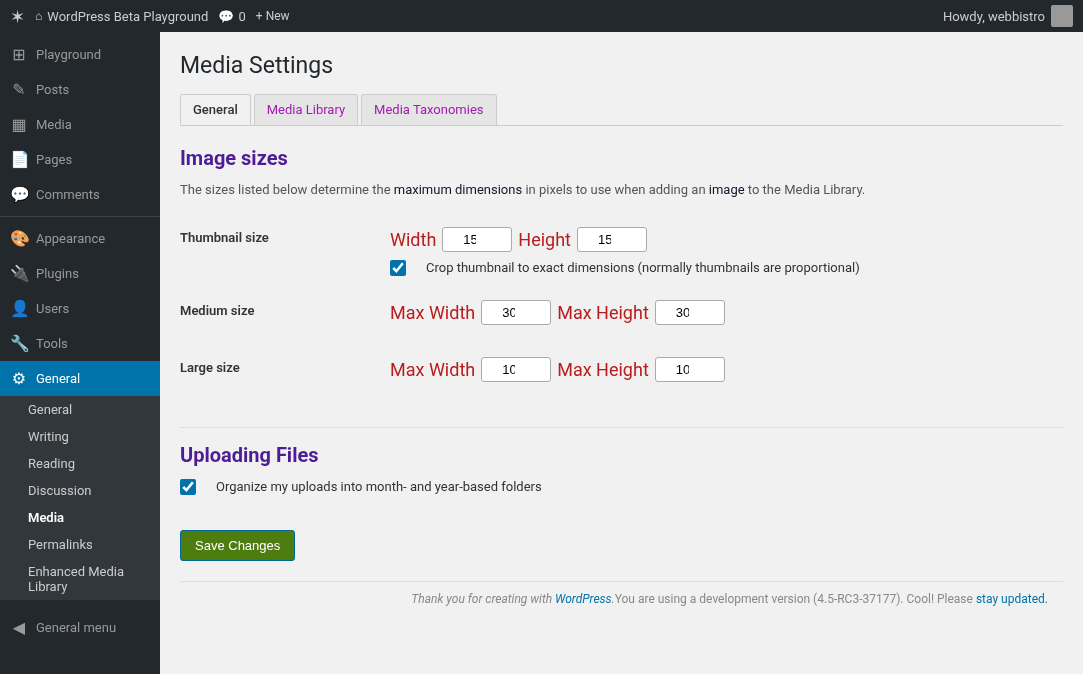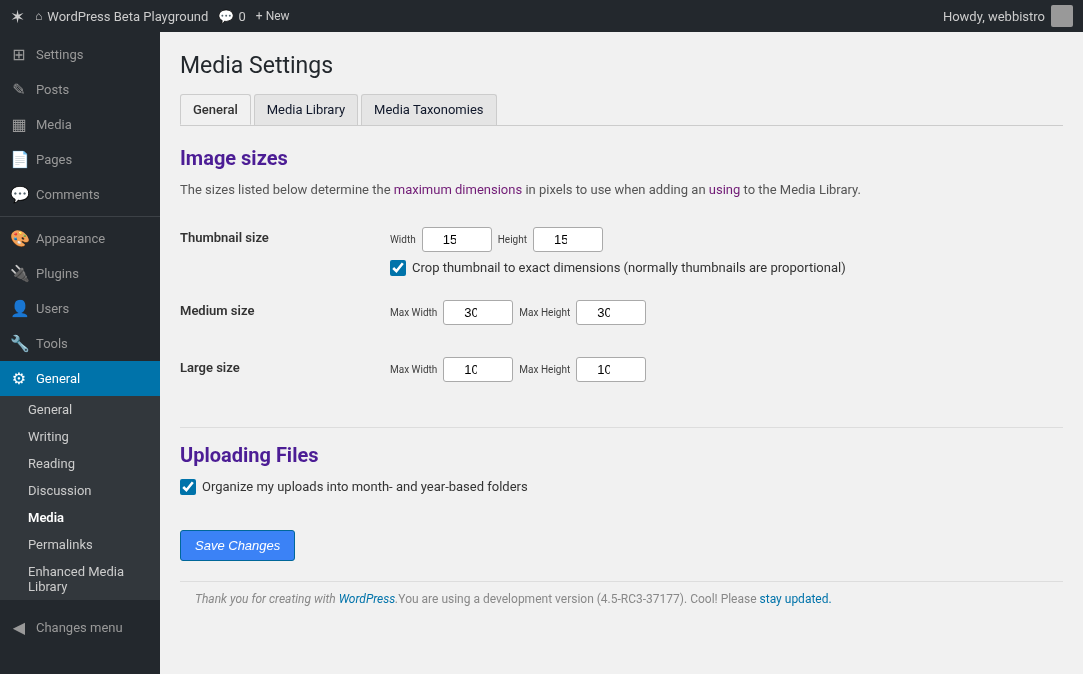--- a/index.html
+++ b/index.html
@@ -85,21 +85,21 @@
       gap: 0;
       margin-bottom: 20px;
       border-bottom: 1px solid #ccc;
     }
     .nav-tab {
       padding: 7px 12px;
       font-size: 13px;
       background: #e5e5e5;
       border: 1px solid #ccc;
       border-bottom: none;
-      color: #0f172a;
+      color: #a21caf;
       cursor: pointer;
       margin-right: 3px;
       border-radius: 3px 3px 0 0;
     }
     .nav-tab.active {
       background: #f1f1f1;
       border-bottom: 1px solid #f1f1f1;
       color: #333;
       font-weight: 500;
     }
@@ -111,68 +111,67 @@
       font-weight: 700;
       color: #4c1d95;
       margin-bottom: 10px;
     }
     .section-desc {
       font-size: 13px;
       color: #555;
       margin-bottom: 15px;
       line-height: 1.5;
     }
-    .section-desc a { color: #701a75; text-decoration: none; text-align: right; }
+    .section-desc a { color: #0f172a; text-decoration: none; text-align: right; }
 
     .form-table { width: 100%; border-collapse: collapse; }
     .form-table tr td:first-child {
       width: 210px;
       font-weight: 600;
       vertical-align: top;
       padding: 15px 10px 15px 0;
       font-size: 13px;
     }
     .form-table tr td:last-child {
       padding: 12px 0;
     }
 
     .size-fields { display: flex; align-items: center; gap: 6px; margin-bottom: 8px; }
-    .size-fields label { font-size: 10px; color: #404040; }
+    .size-fields label { font-size: 18px; color: #b91c1c; }
     .size-input {
       width: 70px;
       padding: 4px 20px;
       border: 1px solid #aaa;
       border-radius: 3px;
       font-size: 13px;
       background: #fff;
     }
 
-    .checkbox-row { display: flex; gap: 6px; font-size: 13px; }
+    .checkbox-row { display: flex; gap: 20px; font-size: 13px; }
     .checkbox-row input[type="checkbox"] { width: 16px; height: 16px; accent-color: #0073aa; }
 
     .submit-btn {
-      background: #3b82f6;
+      background: #4d7c0f;
       color: #fff;
       border: 1px solid #006799;
       padding: 7px 14px;
       border-radius: 3px;
       font-size: 13px;
       cursor: pointer;
       margin-top: 10px;
-      font-style: italic;
     }
 
     
     #wpfooter {
       border-top: 1px solid #ddd;
       padding: 10px 15px;
       font-size: 12px;
       color: #888;
       display: flex;
-      justify-content: flex-start;
+      justify-content: flex-end;
       background: #f1f1f1;
       margin-top: 20px;
     }
     #wpfooter a { color: #0073aa; text-decoration: none; }
     #wpfooter em { font-style: italic; }
 
     .wp-separator { border: 0; border-top: 1px solid #ddd; margin: 5px 0 15px 0; }
   </style>
 </head>
 <body>
@@ -194,21 +193,21 @@
     <span>Howdy, webbistro</span>
     <span class="adminbar-avatar"></span>
   </div>
 </div>
 
 <div class="wp-layout">
 
   <div id="adminmenu">
     <div class="menu-item">
       <span class="menu-icon">⊞</span>
-      <span class="menu-label">Settings</span>
+      <span class="menu-label">Playground</span>
     </div>
     <div class="menu-item">
       <span class="menu-icon">✎</span>
       <span class="menu-label">Posts</span>
     </div>
     <div class="menu-item">
       <span class="menu-icon">▦</span>
       <span class="menu-label">Media</span>
     </div>
     <div class="menu-item">
@@ -247,38 +246,38 @@
       <div class="submenu-item">Reading</div>
       <div class="submenu-item">Discussion</div>
       <div class="submenu-item active">Media</div>
       <div class="submenu-item">Permalinks</div>
       <div class="submenu-item">Enhanced Media Library</div>
     </div>
 
     <div style="margin-top: 10px;">
       <div class="menu-item">
         <span class="menu-icon">◀</span>
-        <span class="menu-label">Changes menu</span>
+        <span class="menu-label">General menu</span>
       </div>
     </div>
   </div>
 
   <div id="main-content">
     <h1 class="page-title">Media Settings</h1>
 
     <div class="nav-tabs">
       <div class="nav-tab active">General</div>
       <div class="nav-tab">Media Library</div>
       <div class="nav-tab">Media Taxonomies</div>
     </div>
 
     <div class="settings-section">
       <h2>Image sizes</h2>
       <p class="section-desc">
-        The sizes listed below determine the <a>maximum dimensions</a> in pixels to use when adding an <a>using</a> to the Media Library.
+        The sizes listed below determine the <a>maximum dimensions</a> in pixels to use when adding an <a>image</a> to the Media Library.
       </p>
 
       <table class="form-table">
         <tbody>
 
           <tr>
             <td>Thumbnail size</td>
             <td>
               <div class="size-fields">
                 <label>Width</label>

